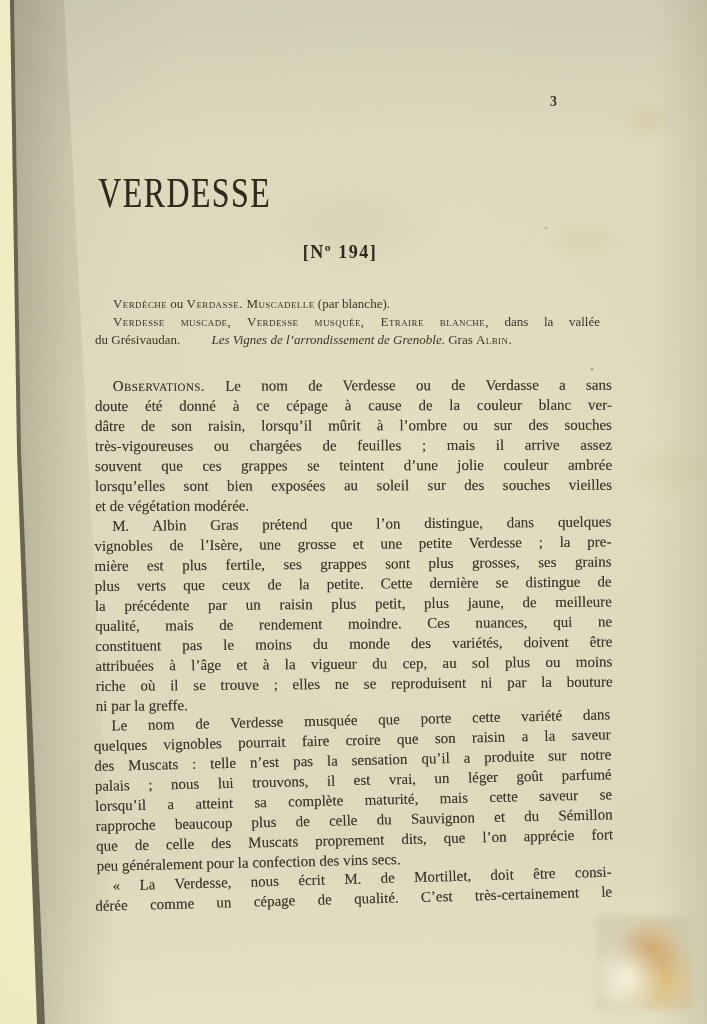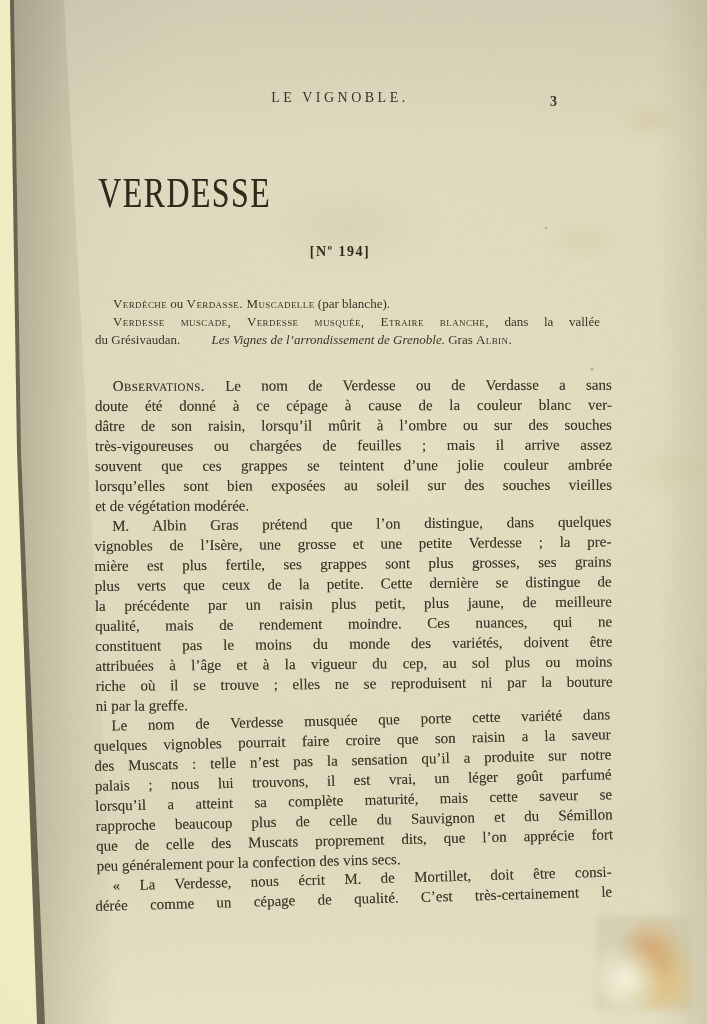--- a/index.html
+++ b/index.html
@@ -43,21 +43,21 @@
     position:absolute;left:60px;top:160px;width:560px;margin:8px;
     text-align:left;font-weight:400;color:var(--ink-dark);
   }
   .title-inner{
     display:inline-block;font-size:43px;line-height:50px;letter-spacing:2px;
     transform:scaleX(0.74);transform-origin:50% 50%;
     text-shadow:0 0 0.6px rgba(50,42,30,0.55);
   }
   .catalog{
     position:absolute;left:60px;top:240px;width:560px;
-    text-align:center;font-size:14px;line-height:24px;font-weight:700;
+    text-align:center;font-size:18px;line-height:24px;font-weight:700;
     letter-spacing:1.5px;color:var(--ink-dark);
   }
   .syn{
     position:absolute;left:95px;top:295px;width:505px;
     color:var(--ink);
   }
   .sline{height:18px;line-height:18px;font-size:13px;white-space:nowrap;}
   .body{
     position:absolute;left:95px;top:376px;width:517px;
     color:var(--ink);
@@ -93,23 +93,20 @@
         <stop offset="1" stop-color="#5f5940" stop-opacity="0"></stop>
       </linearGradient>
     </defs>
     <polygon points="0,0 10,0 17,450 38,1024 0,1024" fill="#f3edc2"></polygon>
     <polygon points="10,0 14,0 21,450 45,1024 37,1024 17,450" fill="#554e3a" opacity="0.85"></polygon>
     <polygon points="14,0 64,0 118,1024 45,1024 21,450" fill="url(#gutterShade)"></polygon>
   </svg>
 
   <div class="stains"></div>
 
-  <div class="header-row">
-    <div class="running-title">LE VIGNOBLE.</div>
-  </div>
   <div class="page-number">3</div>
 
   <h1 class="title">
     <span class="title-inner">VERDESSE</span>
   </h1>
 
   <div class="catalog">[Nº 194]</div>
 
   <div id="synonyms" class="syn">
       <div class="sline ind"><span class="sc">Verdèche</span><span> ou </span><span class="sc">Verdasse. Muscadelle</span><span> (par blanche).</span></div>

